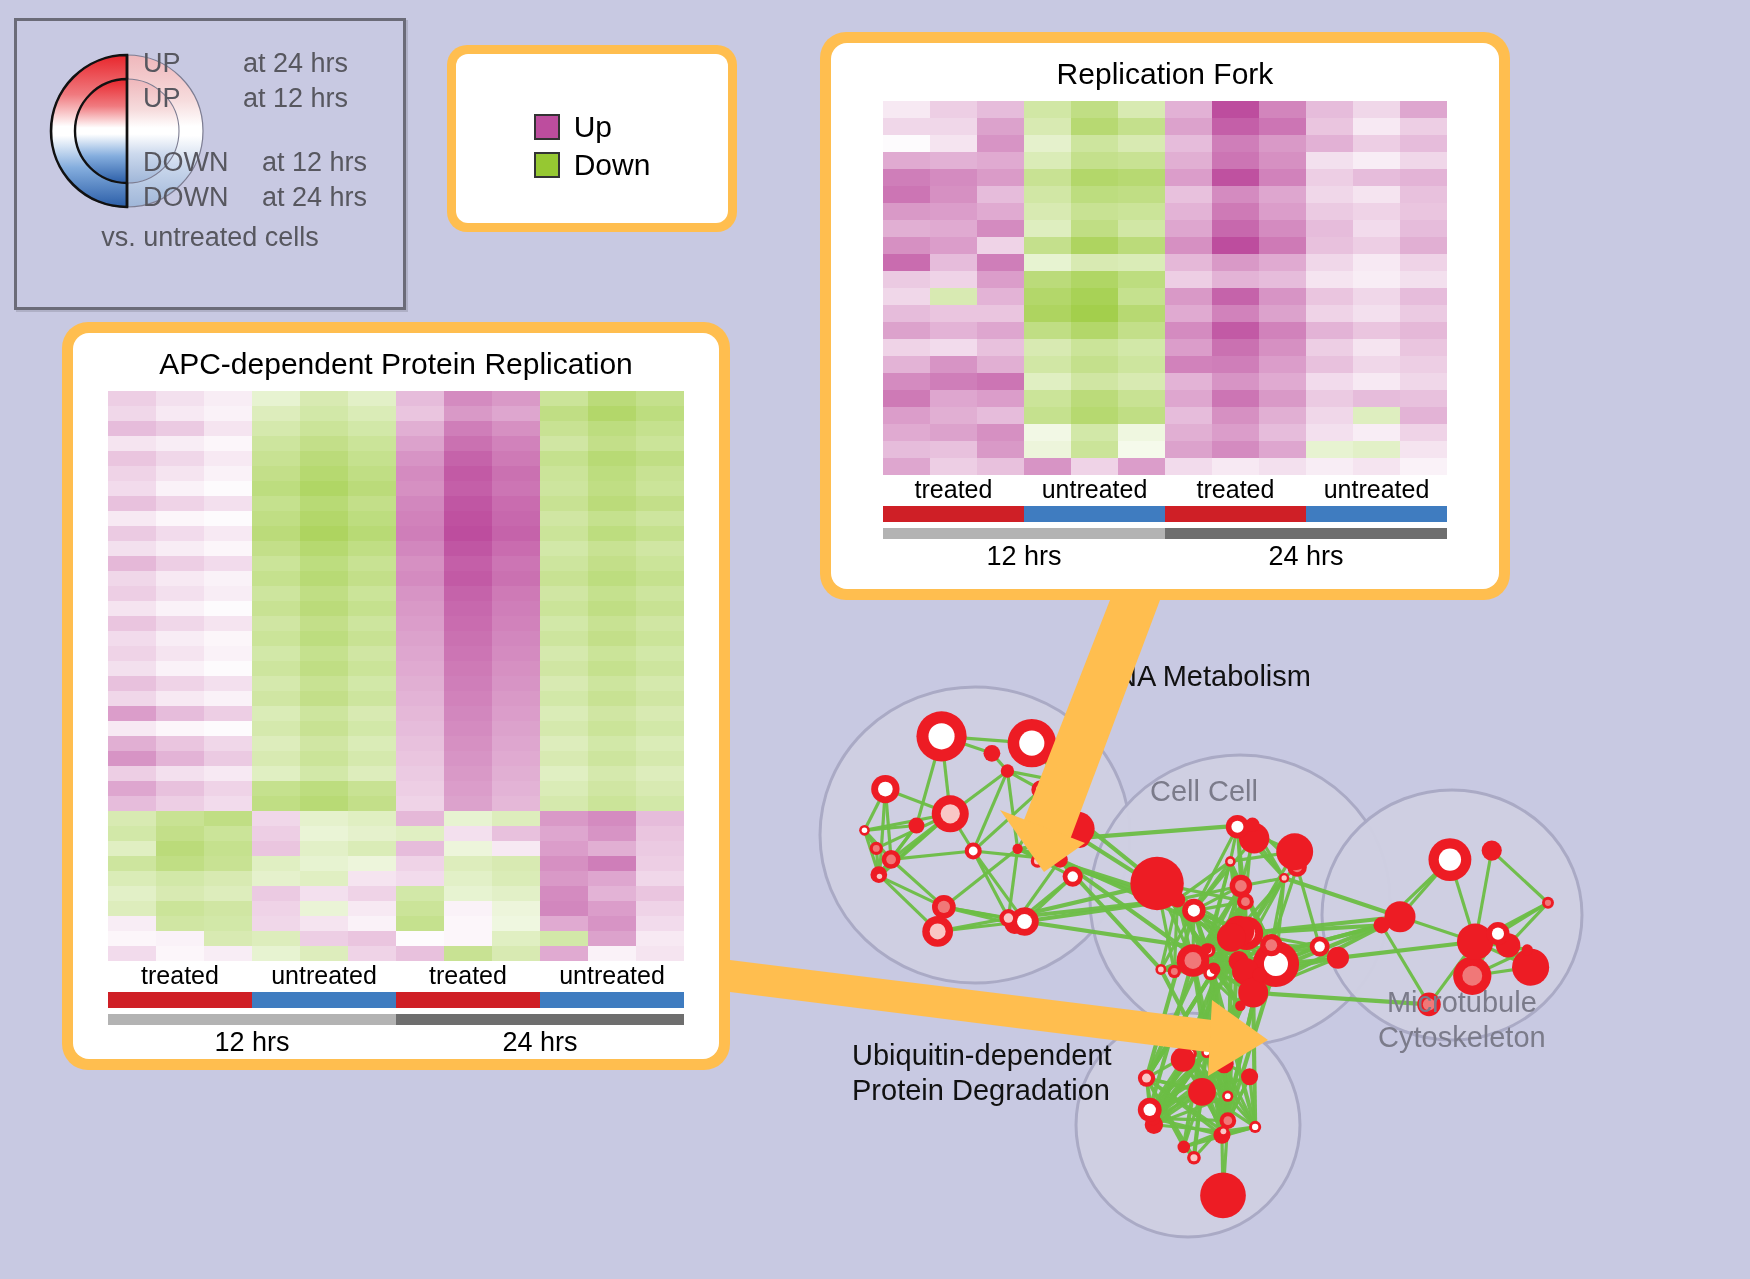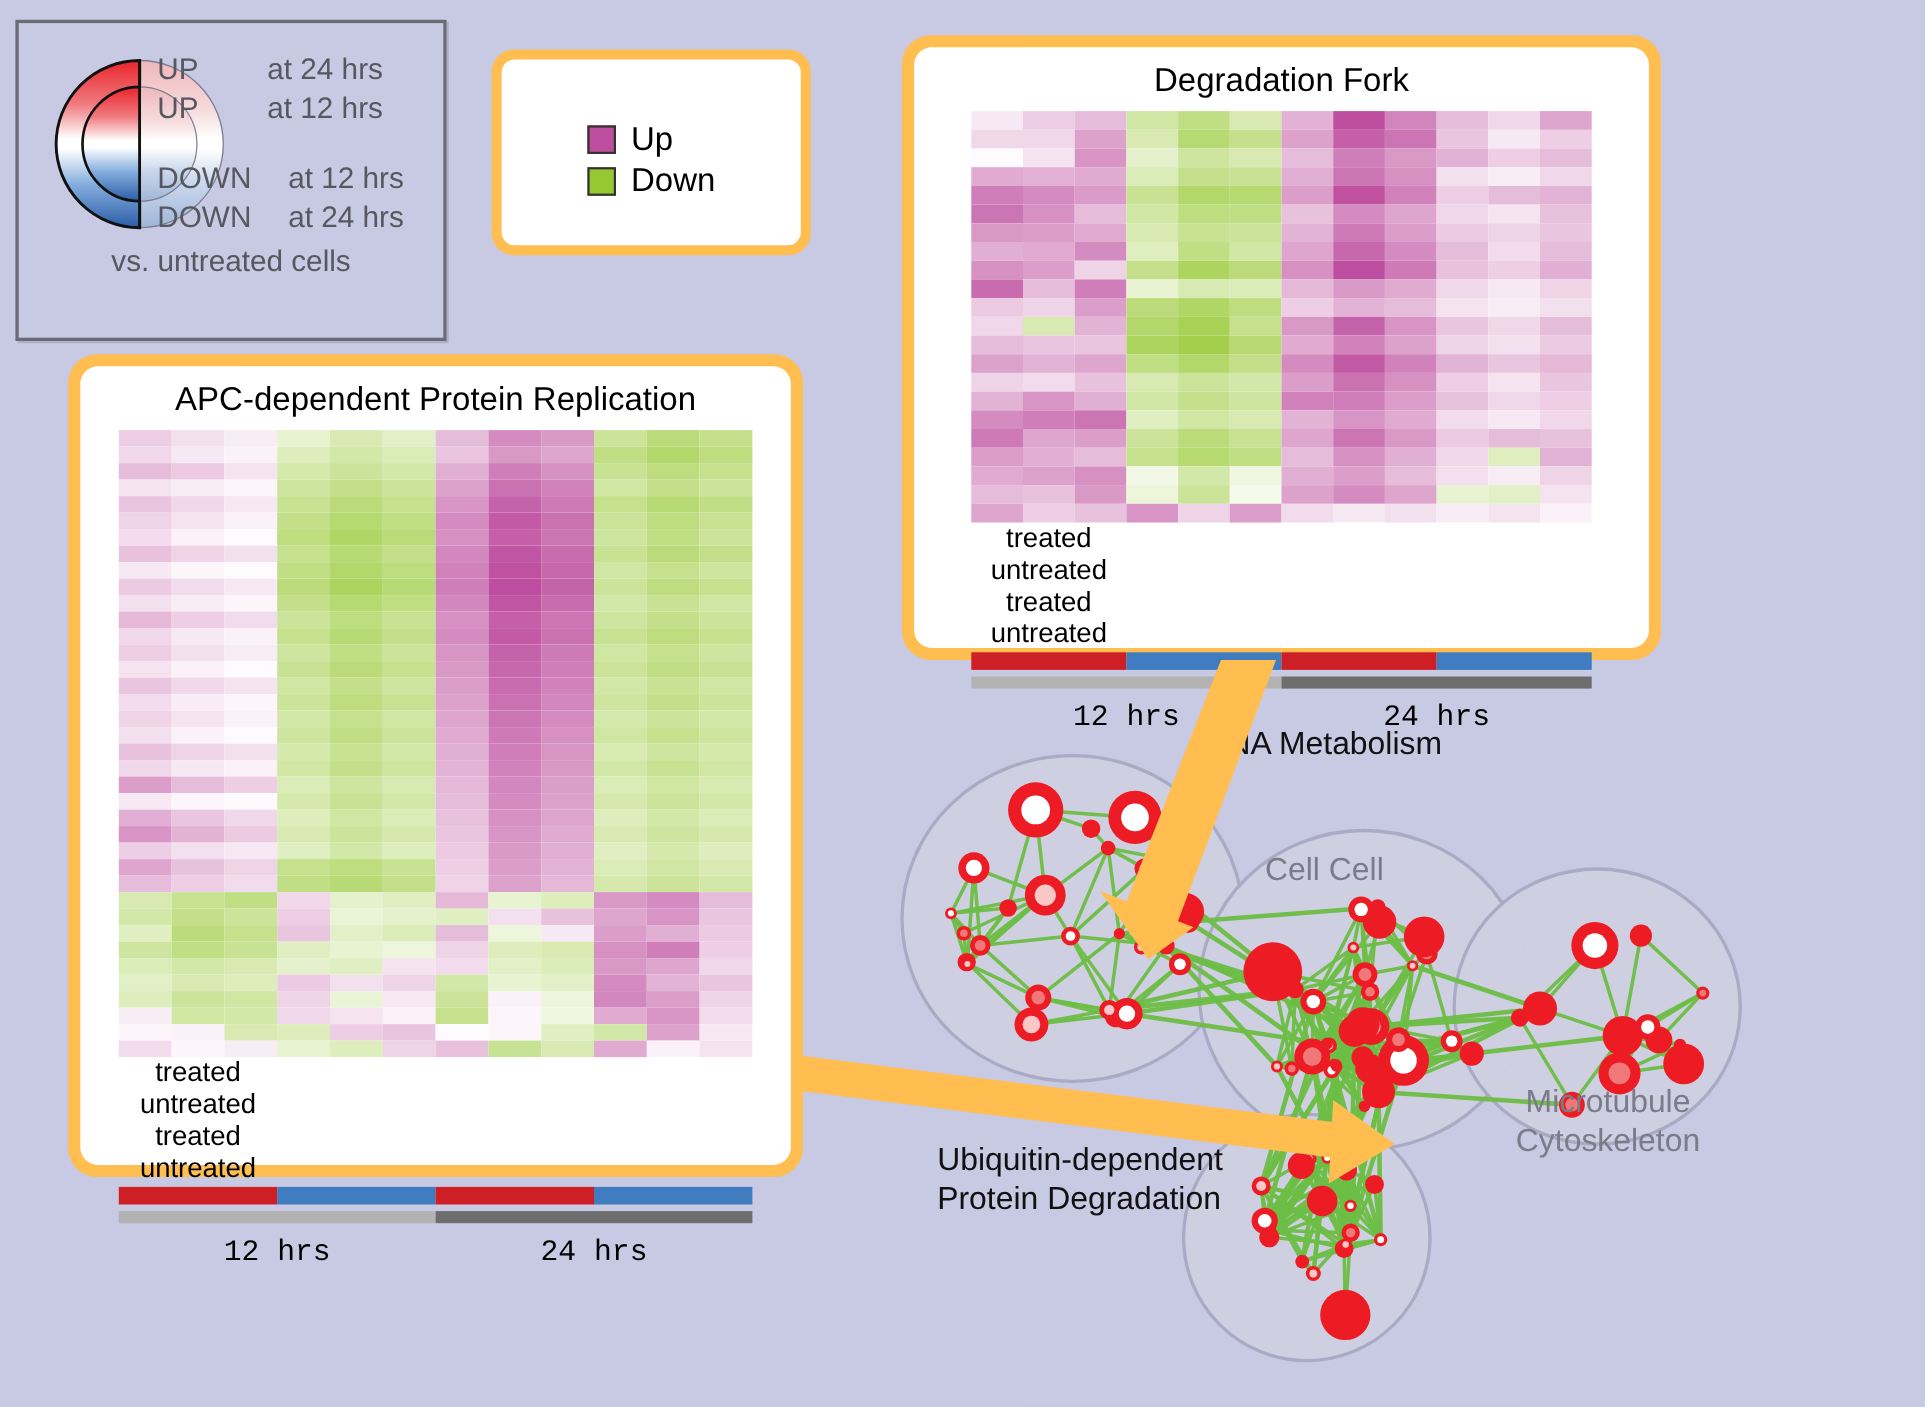--- a/index.html
+++ b/index.html
@@ -53,29 +53,29 @@
   .panel-title{font-size:30px;color:#000;margin:4px 0 10px;text-align:center;}
 
   #panel-rep{left:820px;top:32px;width:690px;height:568px;}
   #panel-apc{left:62px;top:322px;width:668px;height:748px;}
 
   .hm{display:grid;}
   .hm div{width:100%;height:100%;}
 
   
   .axis{display:flex;flex-direction:column;}
-  .cond-labels{display:flex;flex-direction:column;}
+  .cond-labels{display:flex;}
   .cond-labels span{font-size:25px;color:#000;text-align:center;}
   .cond-bar{display:flex;height:16px;margin-top:2px;}
   .c-treated{background:#cf1f26;}
   .c-untreated{background:#3f7cc0;}
   .time-bar{display:flex;height:11px;margin-top:6px;}
   .t-12{background:#b3b3b3;}
   .t-24{background:#6e6e6e;}
-  .time-labels{display:flex;margin-top:12px;font-family:Liberation Mono, monospace;}
+  .time-labels{display:flex;margin-top:2px;}
   .time-labels span{font-size:27px;color:#000;text-align:center;}
 
   
   #network{position:absolute;left:790px;top:620px;width:950px;height:650px;}
   .net-label{position:absolute;font-size:29px;white-space:pre-line;}
   .net-label.dark{color:#111;}
   .net-label.gray{color:#7b7b8a;}
 
   
   #arrows{position:absolute;inset:0;pointer-events:none;}
@@ -140,21 +140,21 @@
         <div class="legend-row">
           <span class="swatch sw-down"></span>
           <span class="legend-lab">Down</span>
         </div>
       </div>
     </div>
   </div>
 
   <div class="panel" id="panel-rep">
     <div class="panel-inner">
-      <div class="panel-title">Degradation Fork</div>
+      <div class="panel-title">Replication Fork</div>
       <div class="hm" id="hm-rep" style="grid-template-columns: repeat(12, 47px); grid-auto-rows: 17px;">
           <div style="background: rgb(247, 233, 243);"></div>
           <div style="background: rgb(237, 206, 228);"></div>
           <div style="background: rgb(230, 188, 219);"></div>
           <div style="background: rgb(209, 231, 165);"></div>
           <div style="background: rgb(192, 222, 132);"></div>
           <div style="background: rgb(216, 234, 178);"></div>
           <div style="background: rgb(226, 177, 213);"></div>
           <div style="background: rgb(189, 77, 158);"></div>
           <div style="background: rgb(210, 133, 188);"></div>

